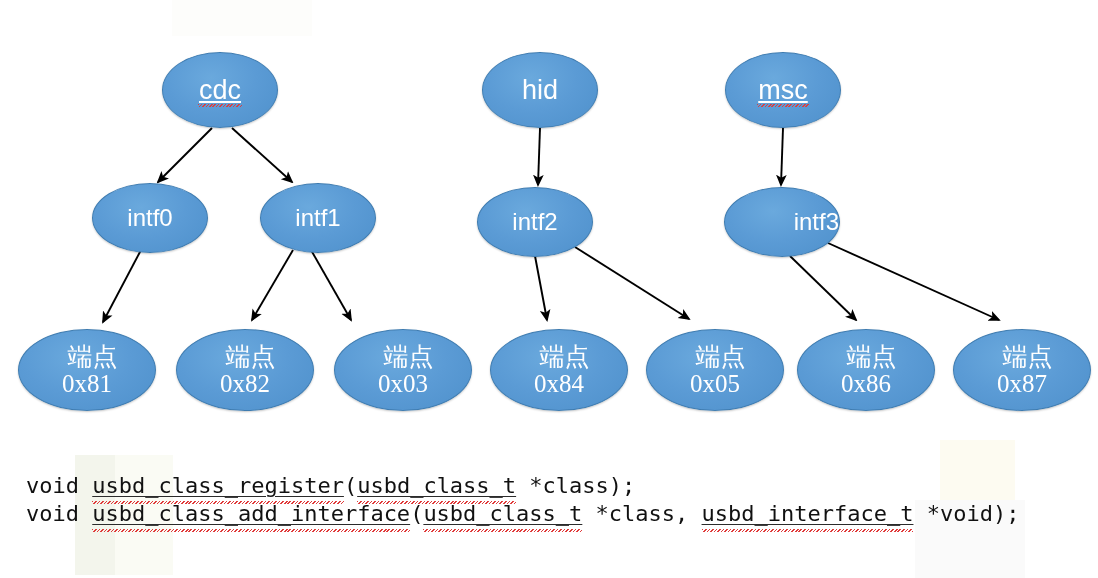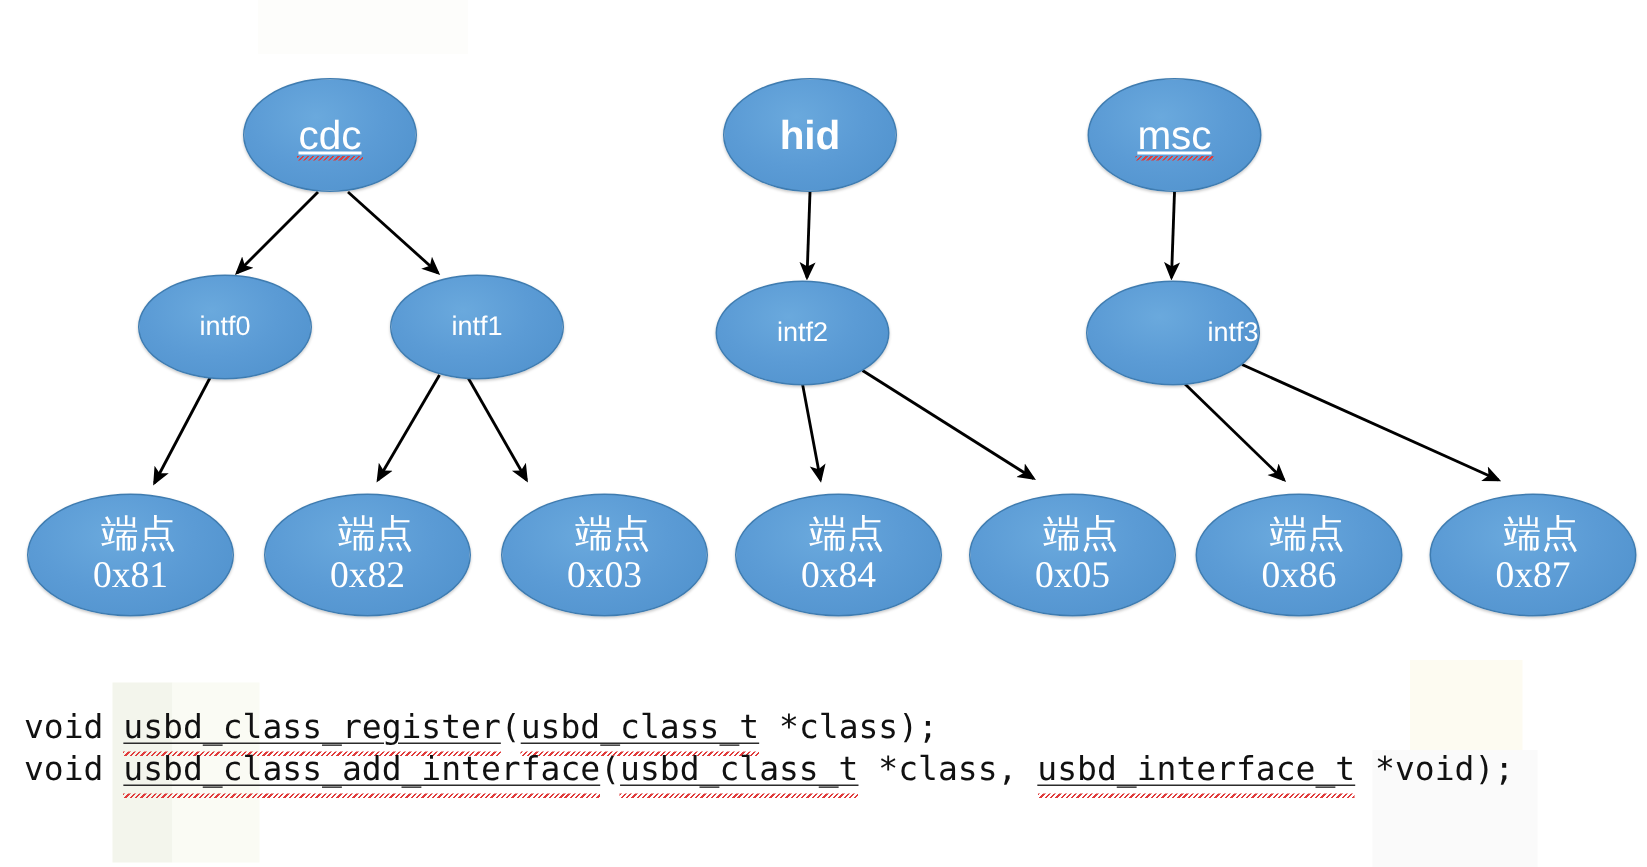--- a/index.html
+++ b/index.html
@@ -67,21 +67,21 @@
     color: #ffffff;
     white-space: nowrap;
   }
 
   
   .node.cls { width: 116px; height: 76px; }
   .node.cls .lbl { font-size: 27px; }
 
   
   .node.intf { width: 116px; height: 70px; }
-  .node.intf .lbl { font-size: 18px; }
+  .node.intf .lbl { font-size: 24px; }
 
   
   .node.ep { width: 138px; height: 82px; }
   .node.ep .lbl.l1 { font-size: 25px; margin-left: 11px; }
   .node.ep .lbl.l2 { font-size: 25px; margin-top: 1px; font-family: Liberation Serif, serif; }
 
   
   .squiggle {
     position: relative;
   }
@@ -114,21 +114,21 @@
   }
   #code {
     top: 472px;
   }
   .code-line {
     font-family: "DejaVu Sans Mono", "Liberation Mono", monospace;
     font-size: 22px;
     line-height: 28px;
     color: #111111;
     white-space: pre;
-    padding-left: 16px;
+    padding-left: 26px;
     letter-spacing: 0px;
   }
   .code-line .spell {
     position: relative;
     text-decoration: underline;
     text-decoration-color: #2b2b2b;
     text-decoration-thickness: 1px;
     text-underline-offset: 3px;
   }
   .code-line .spell::after {
@@ -181,21 +181,21 @@
 
         <line x1="790" y1="256" x2="856" y2="320"></line>
         <line x1="828" y1="243" x2="999" y2="320"></line>
       </g>
     </svg>
 
     <div class="node cls" style="left:162px; top:52px;">
       <span class="lbl squiggle uline">cdc</span>
     </div>
 
-    <div class="node cls" style="left:482px; top:52px;font-weight:bold;">
+    <div class="node cls" style="left:482px; top:52px;">
       <span class="lbl">hid</span>
     </div>
 
     <div class="node cls" style="left:725px; top:52px;">
       <span class="lbl squiggle uline">msc</span>
     </div>
 
     <div class="node intf" style="left:92px; top:183px;">
       <span class="lbl">intf0</span>
     </div>

